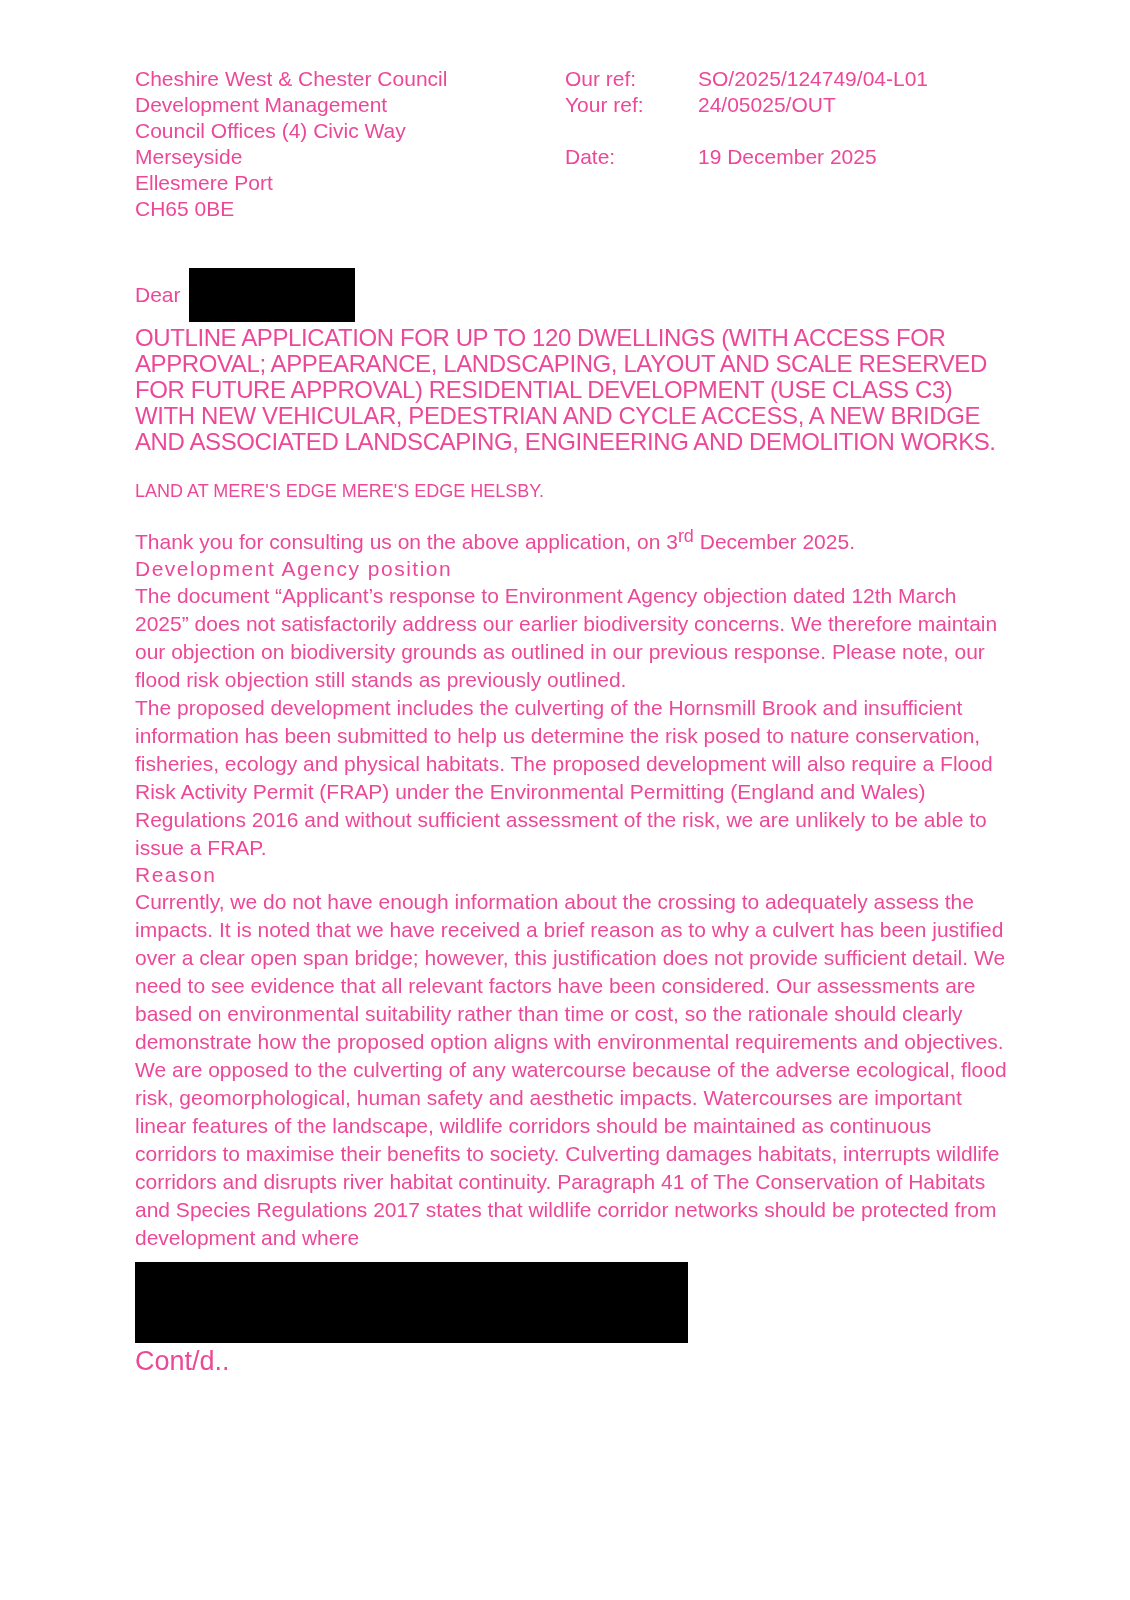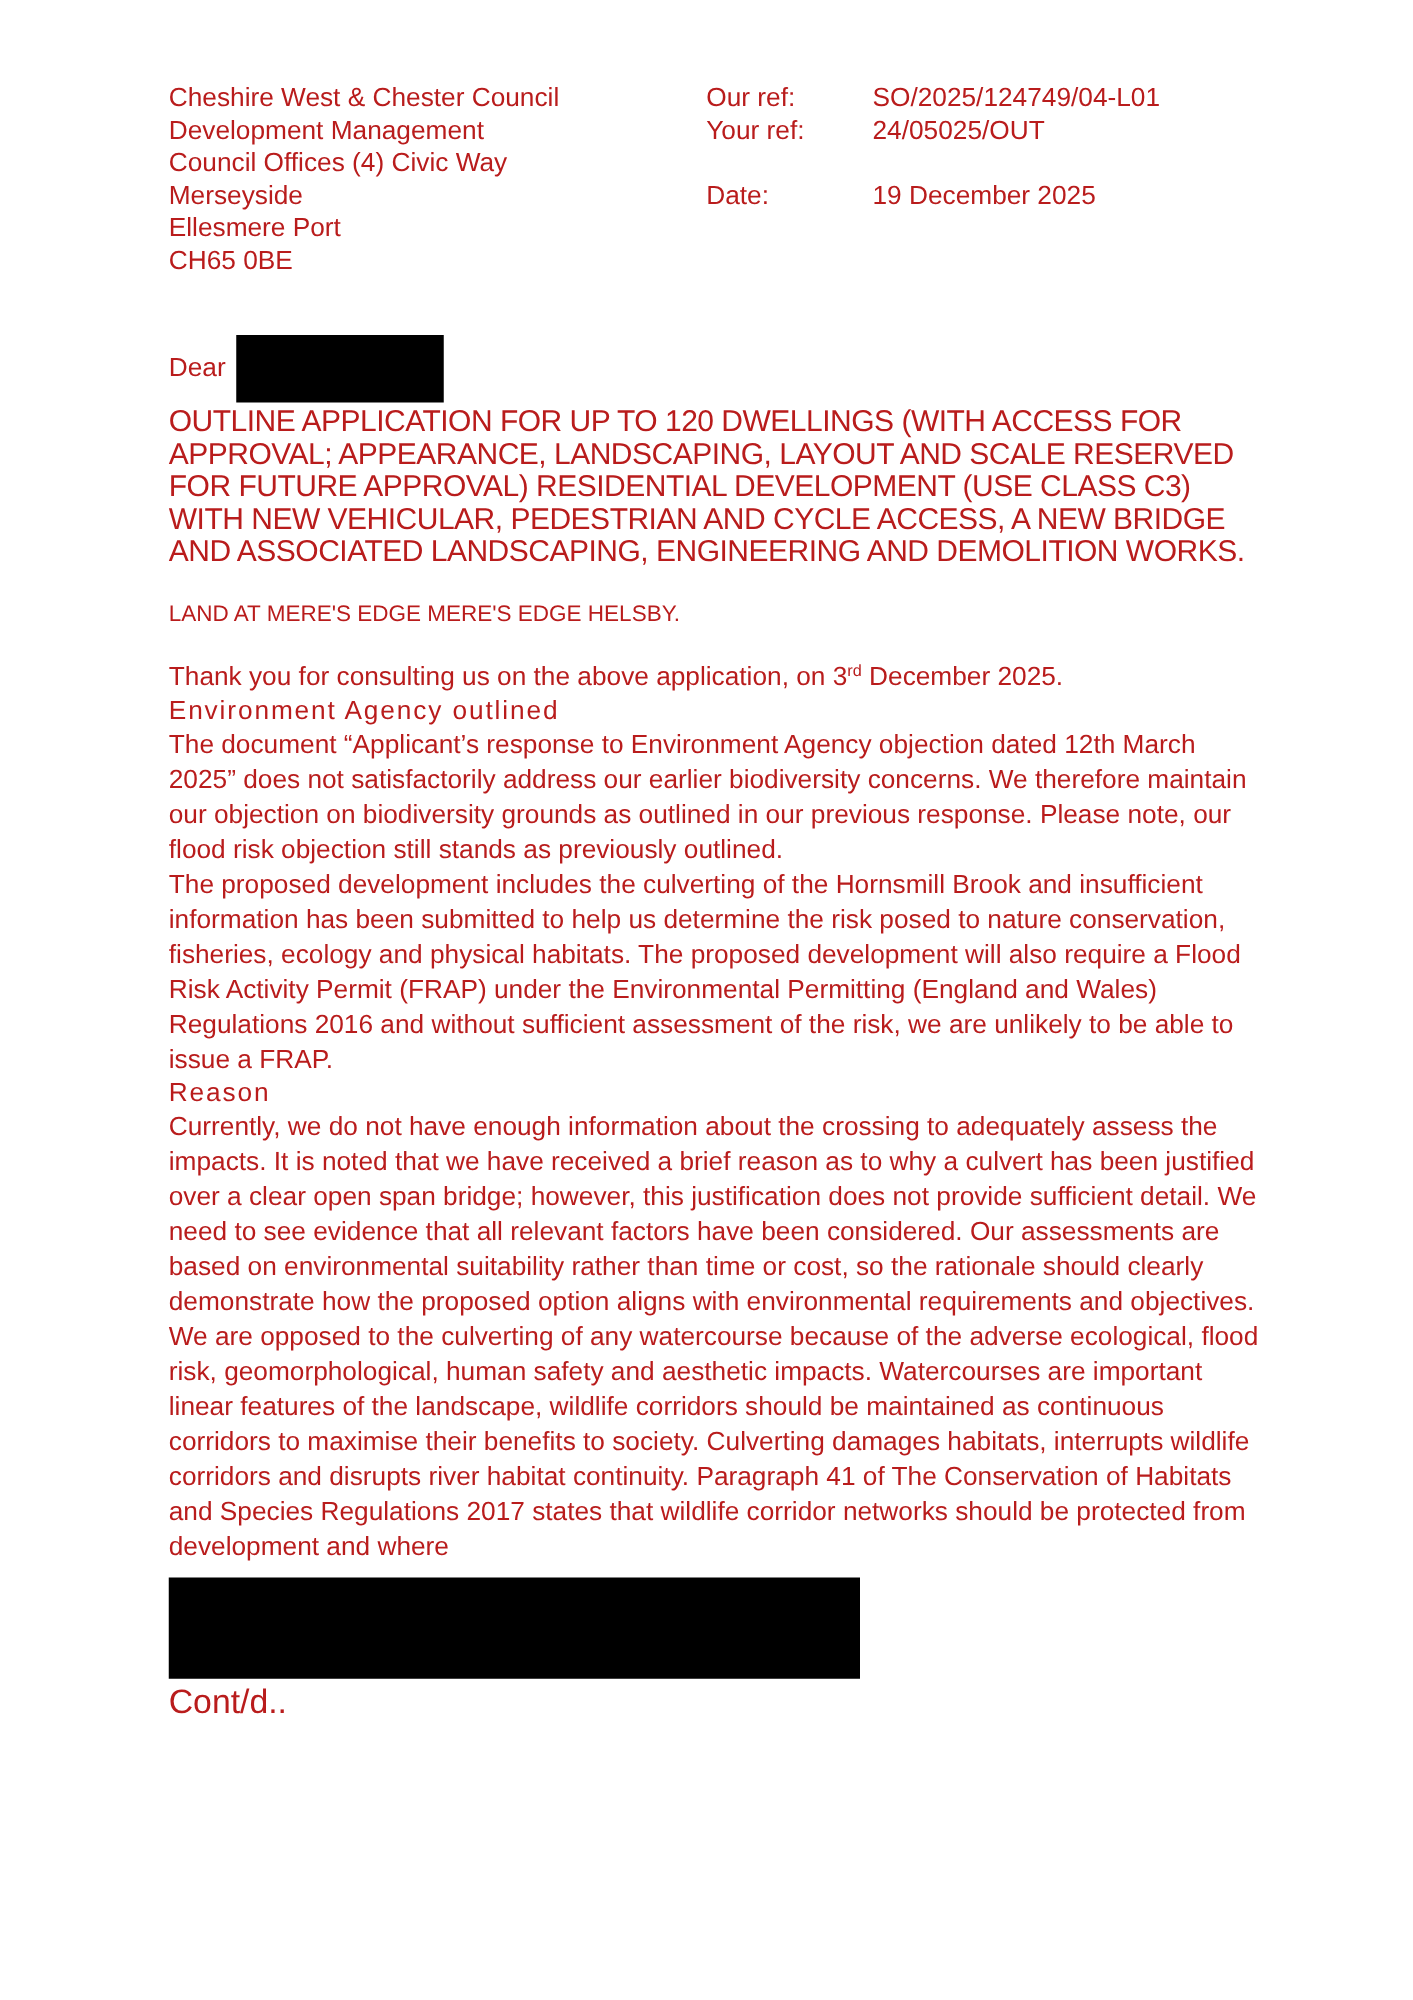--- a/index.html
+++ b/index.html
@@ -6,21 +6,21 @@
     margin: 0;
     padding: 0;
     background: #ffffff;
   }
   .page {
     position: relative;
     width: 1130px;
     height: 1600px;
     background: #ffffff;
     font-family: "Liberation Sans", sans-serif;
-    color: #b91c1c;
+    color: #ec4899;
     overflow: hidden;
   }
   .content {
     position: absolute;
     left: 135px;
     top: 66px;
     width: 875px;
   }
 
   
@@ -79,21 +79,21 @@
     margin: 23px 0 0 0;
     font-size: 18px;
     line-height: 26px;
   }
   .intro {
     margin: 24px 0 0 0;
     font-size: 21px;
     line-height: 28px;
   }
   .intro sup {
-    font-size: 13px;
+    font-size: 18px;
     line-height: 0;
     vertical-align: baseline;
     position: relative;
     top: -7px;
   }
 
   
   h2.section-heading {
     font-size: 21px;
     font-weight: 400;
@@ -165,21 +165,21 @@
       <span class="salutation-text">Dear</span>
       <span class="redaction-inline"></span>
     </div>
 
     <p class="subject">OUTLINE APPLICATION FOR UP TO 120 DWELLINGS (WITH ACCESS FOR APPROVAL; APPEARANCE, LANDSCAPING, LAYOUT AND SCALE RESERVED FOR FUTURE APPROVAL) RESIDENTIAL DEVELOPMENT (USE CLASS C3) WITH NEW VEHICULAR, PEDESTRIAN AND CYCLE ACCESS, A NEW BRIDGE AND ASSOCIATED LANDSCAPING, ENGINEERING AND DEMOLITION WORKS.</p>
 
     <p class="site">LAND AT MERE'S EDGE MERE'S EDGE HELSBY.</p>
 
     <p class="intro"><span>Thank you for consulting us on the above application, on 3</span><sup>rd</sup><span> December 2025.</span></p>
 
-    <h2 class="section-heading h2-ea">Environment Agency outlined</h2>
+    <h2 class="section-heading h2-ea">Development Agency position</h2>
 
     <p class="body-para p1">The document “Applicant’s response to Environment Agency objection dated 12th March 2025” does not satisfactorily address our earlier biodiversity concerns. We therefore maintain our objection on biodiversity grounds as outlined in our previous response. Please note, our flood risk objection still stands as previously outlined.</p>
 
     <p class="body-para p2">The proposed development includes the culverting of the Hornsmill Brook and insufficient information has been submitted to help us determine the risk posed to nature conservation, fisheries, ecology and physical habitats. The proposed development will also require a Flood Risk Activity Permit (FRAP) under the Environmental Permitting (England and Wales) Regulations 2016 and without sufficient assessment of the risk, we are unlikely to be able to issue a FRAP.</p>
 
     <h2 class="section-heading h2-reason">Reason</h2>
 
     <p class="body-para p3">Currently, we do not have enough information about the crossing to adequately assess the impacts. It is noted that we have received a brief reason as to why a culvert has been justified over a clear open span bridge; however, this justification does not provide sufficient detail. We need to see evidence that all relevant factors have been considered. Our assessments are based on environmental suitability rather than time or cost, so the rationale should clearly demonstrate how the proposed option aligns with environmental requirements and objectives.</p>
 
     <p class="body-para p4">We are opposed to the culverting of any watercourse because of the adverse ecological, flood risk, geomorphological, human safety and aesthetic impacts. Watercourses are important linear features of the landscape, wildlife corridors should be maintained as continuous corridors to maximise their benefits to society. Culverting damages habitats, interrupts wildlife corridors and disrupts river habitat continuity. Paragraph 41 of The Conservation of Habitats and Species Regulations 2017 states that wildlife corridor networks should be protected from development and where</p>

